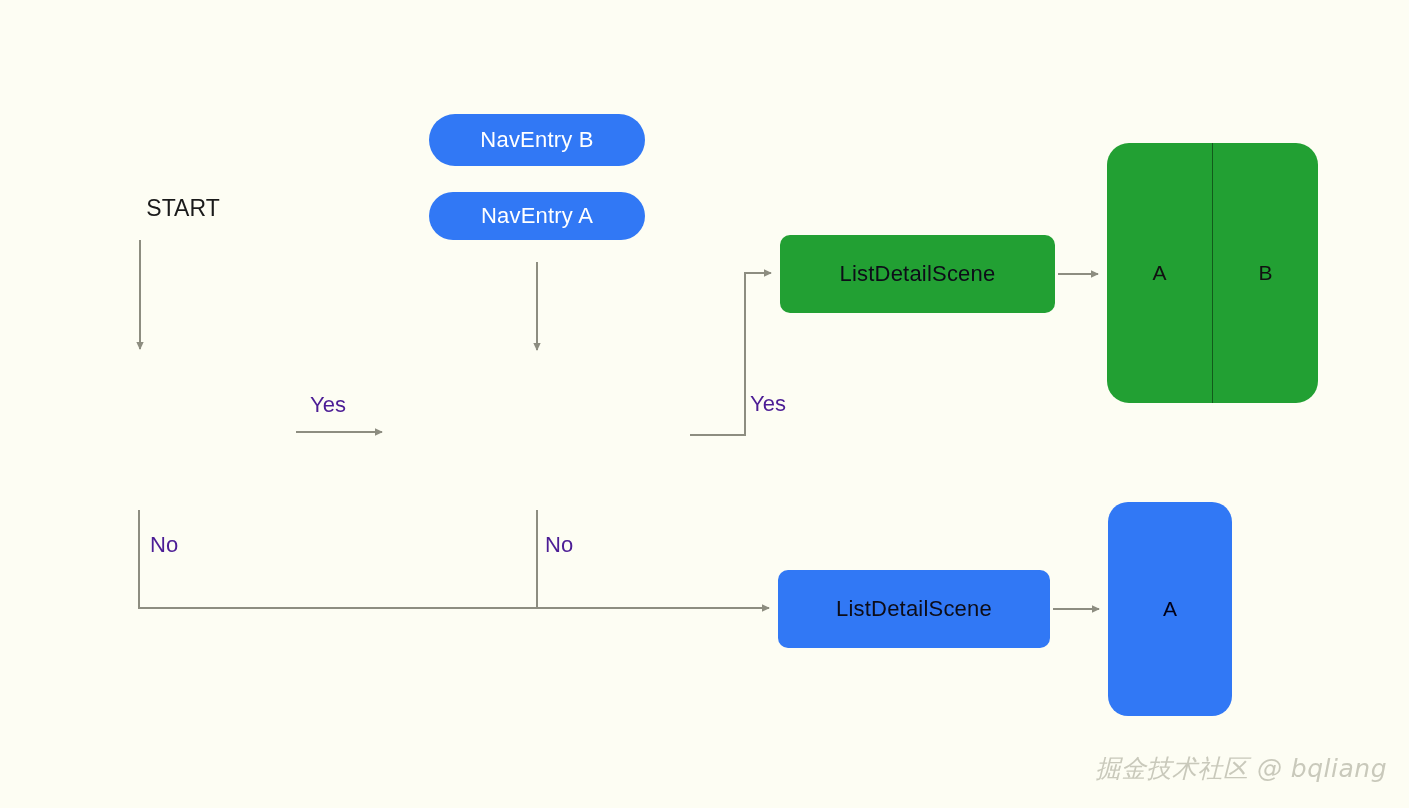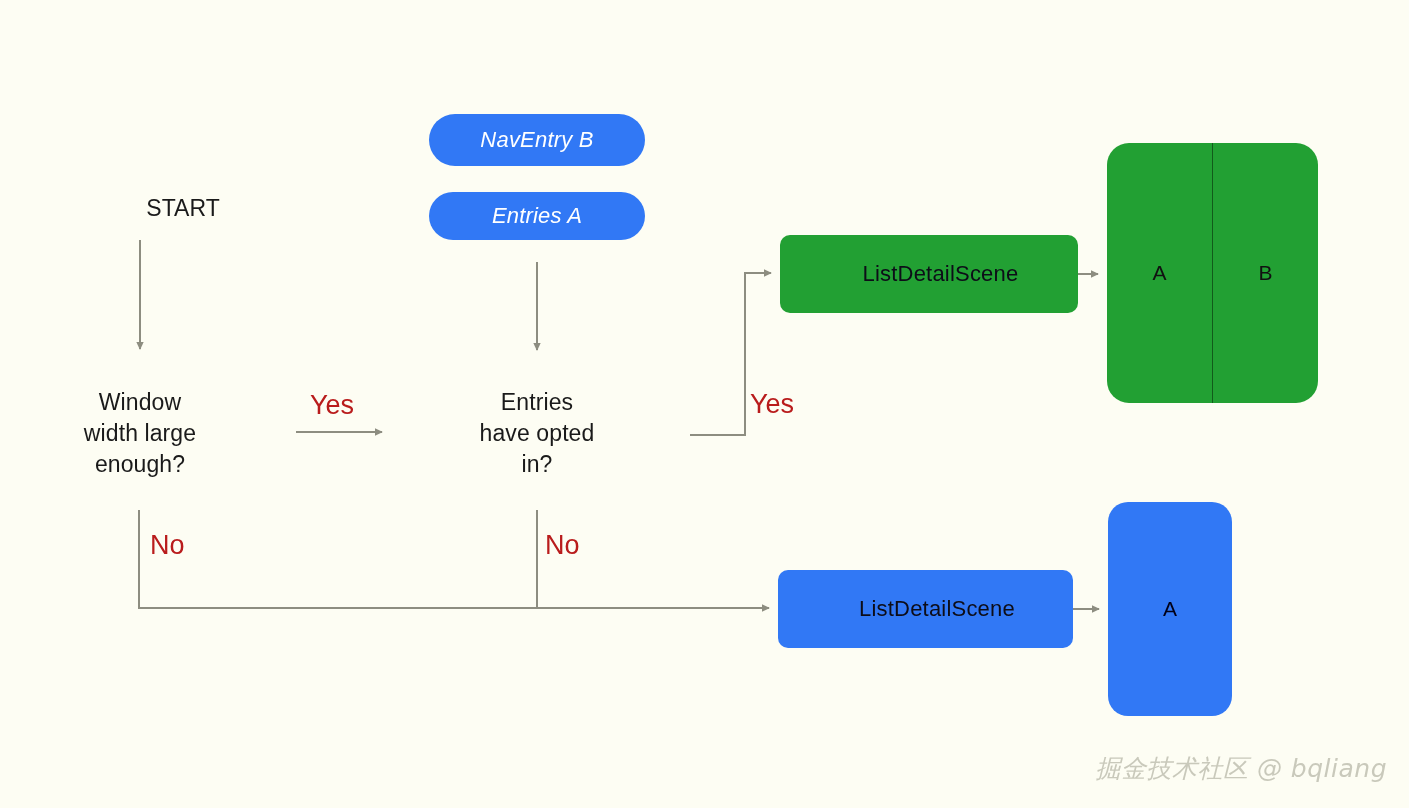--- a/index.html
+++ b/index.html
@@ -51,41 +51,40 @@
   }
   #node-entries {
     left: 442px;
     top: 387px;
     width: 190px;
   }
 
   
   .edge-label {
     position: absolute;
-    color: #b91c1c;
-    font-size: 27px;
+    color: #4c1d95;
+    font-size: 22px;
     line-height: 26px;
   }
   #label-yes-1 { left: 310px; top: 392px; }
   #label-yes-2 { left: 750px; top: 391px; }
   #label-no-1  { left: 150px; top: 532px; }
   #label-no-2  { left: 545px; top: 532px; }
 
   
   .pill {
     position: absolute;
     background: #3178f5;
     border-radius: 999px;
     color: #ffffff;
     font-size: 22px;
     display: flex;
     align-items: center;
     justify-content: center;
     letter-spacing: 0.2px;
-    font-style: italic;
   }
   #pill-nav-b {
     left: 429px;
     top: 114px;
     width: 216px;
     height: 52px;
   }
   #pill-nav-a {
     left: 429px;
     top: 192px;
@@ -96,21 +95,20 @@
   
   .scene-box {
     position: absolute;
     border-radius: 10px;
     display: flex;
     align-items: center;
     justify-content: center;
     font-size: 22px;
     color: #0d0d18;
     letter-spacing: 0.2px;
-    padding-left: 23px;
   }
   #box-listdetail {
     left: 780px;
     top: 235px;
     width: 275px;
     height: 78px;
     background: #22a033;
   }
   #box-singlepane {
     left: 778px;
@@ -204,31 +202,25 @@
 
      bottom rail --&gt;
     <path d="M537,510 L537,608" stroke="#8d8d80" stroke-width="2" fill="none"></path>
 
     
     <path d="M1053,609 L1099,609" stroke="#8d8d80" stroke-width="2" fill="none" marker-end="url(#arrowhead)"></path>
   </svg>
 
   <div class="text-node" id="node-start">START</div>
 
-  <div class="text-node" id="node-window">Window
-width large
-enough?</div>
-
-  <div class="text-node" id="node-entries">Entries
-have opted
-in?</div>
+
 
   <div class="pill" id="pill-nav-b">NavEntry B</div>
 
-  <div class="pill" id="pill-nav-a">Entries A</div>
+  <div class="pill" id="pill-nav-a">NavEntry A</div>
 
   <div class="scene-box" id="box-listdetail">ListDetailScene</div>
 
   <div class="scene-box" id="box-singlepane">ListDetailScene</div>
 
   <div class="panel" id="panel-two-pane">
     <div class="pane">A</div>
     <div class="pane-divider"></div>
     <div class="pane">B</div>
   </div>

